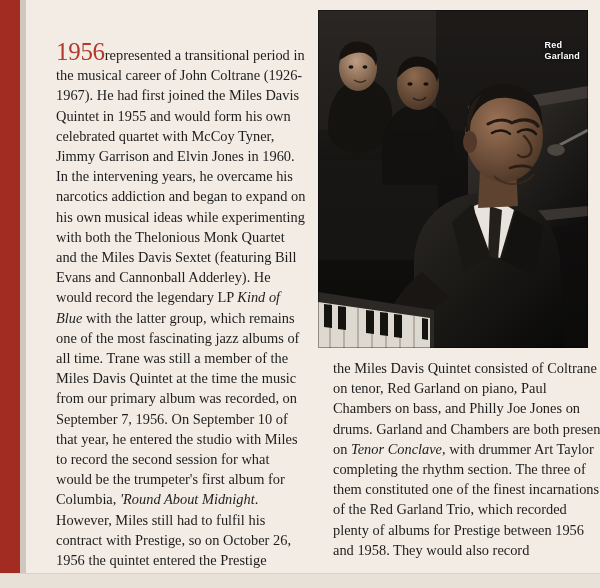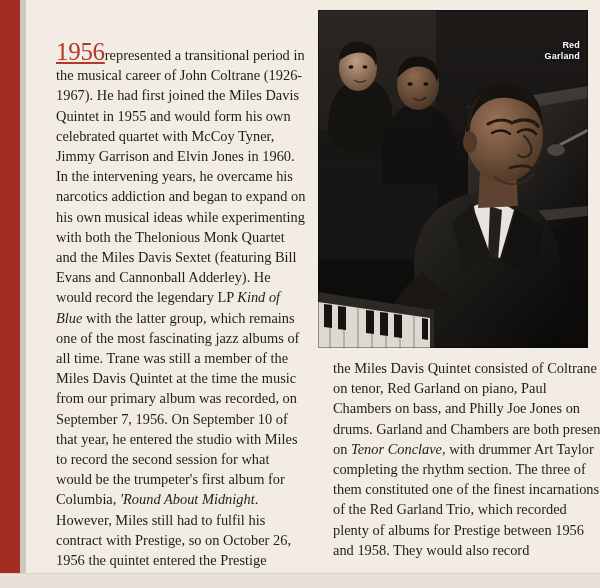--- a/index.html
+++ b/index.html
@@ -68,21 +68,20 @@
   #photo svg { display: block; }
   .photo-caption {
     position: absolute;
     right: 8px;
     top: 30px;
     color: #ffffff;
     font-family: "Liberation Sans", sans-serif;
     font-size: 9px;
     font-weight: bold;
     line-height: 11px;
-    text-align: right;
     letter-spacing: 0.2px;
     text-shadow: 0 0 3px rgba(0,0,0,0.9);
   }
 
   
   #col-left {
     position: absolute;
     left: 30px;
     top: 42px;
     width: 250px;
@@ -100,21 +99,20 @@
     line-height: 20.2px;
     color: #1d1d1d;
     text-align: left;
   }
   .dropcap {
     color: #b3392b;
     font-size: 25px;
     line-height: 20px;
     letter-spacing: -0.3px;
     vertical-align: baseline;
-    text-decoration: underline;
   }
   em { font-style: italic; }
   p { margin: 0; }
 </style>
 </head>
 <body>
 
 <div id="page">
 
   <div id="spine"></div>

